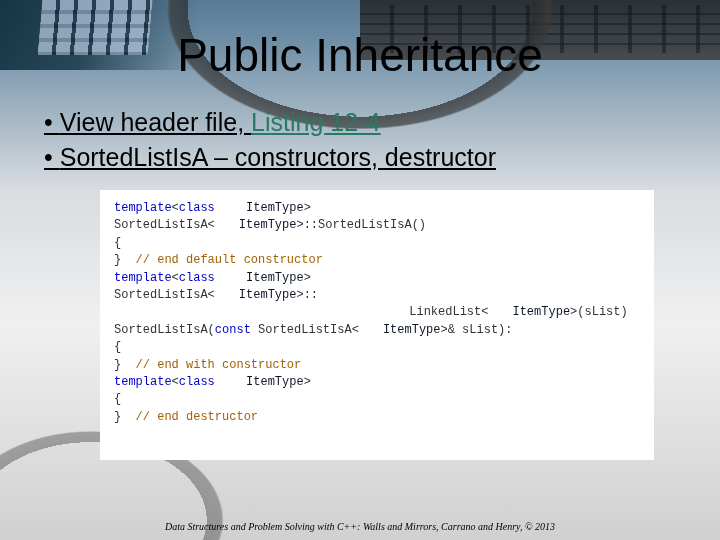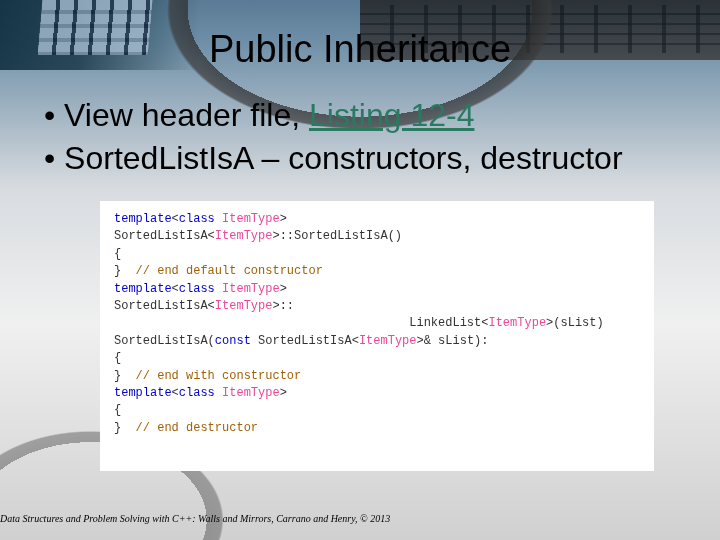--- a/index.html
+++ b/index.html
@@ -71,30 +71,31 @@
     border-radius: 50%;
     background: radial-gradient(ellipse at center, transparent 55%, rgba(30,30,30,0.35) 55%, rgba(40,40,40,0.35) 62%, transparent 63%);
   }
   .content {
     position: absolute;
     inset: 0;
     padding: 28px 38px 0 38px;
   }
   .title {
     text-align: center;
-    font-size: 38px;
+    font-size: 46px;
     font-weight: 400;
     color: #000;
     margin-bottom: 26px;
   }
   .bullets {
-    font-size: 32px;
+    font-size: 25px;
     color: #000;
     margin-left: 6px;
-    margin-bottom: 24px;
+    margin-bottom: 18px;
+    text-decoration: underline;
   }
   .bullets li {
     list-style: none;
     margin-bottom: 6px;
   }
   .bullets li::before {
     content: "• ";
   }
   .link {
     color: #2a7a62;
@@ -104,28 +105,29 @@
     background: #ffffff;
     margin: 6px 28px 0 62px;
     padding: 10px 14px 10px 14px;
     font-family: Consolas, "Courier New", monospace;
     font-size: 12px;
     line-height: 1.45;
     color: #333;
     min-height: 270px;
   }
   .kw { color: #0000cc; }
-  .ty { color: #ec4899; }
+  .ty { color: #0f172a; margin-left: 24px; }
   .cm { color: #a16207; }
   .codebox div { white-space: pre; }
   .footer {
     position: absolute;
-    bottom: 16px;
+    bottom: 8px;
     left: 0;
     right: 0;
+    text-align: center;
     font-size: 10px;
     font-style: italic;
     color: #000;
     font-family: "Times New Roman", serif;
   }
 </style>
 </head>
 <body>
 
 <div class="bg"></div>

